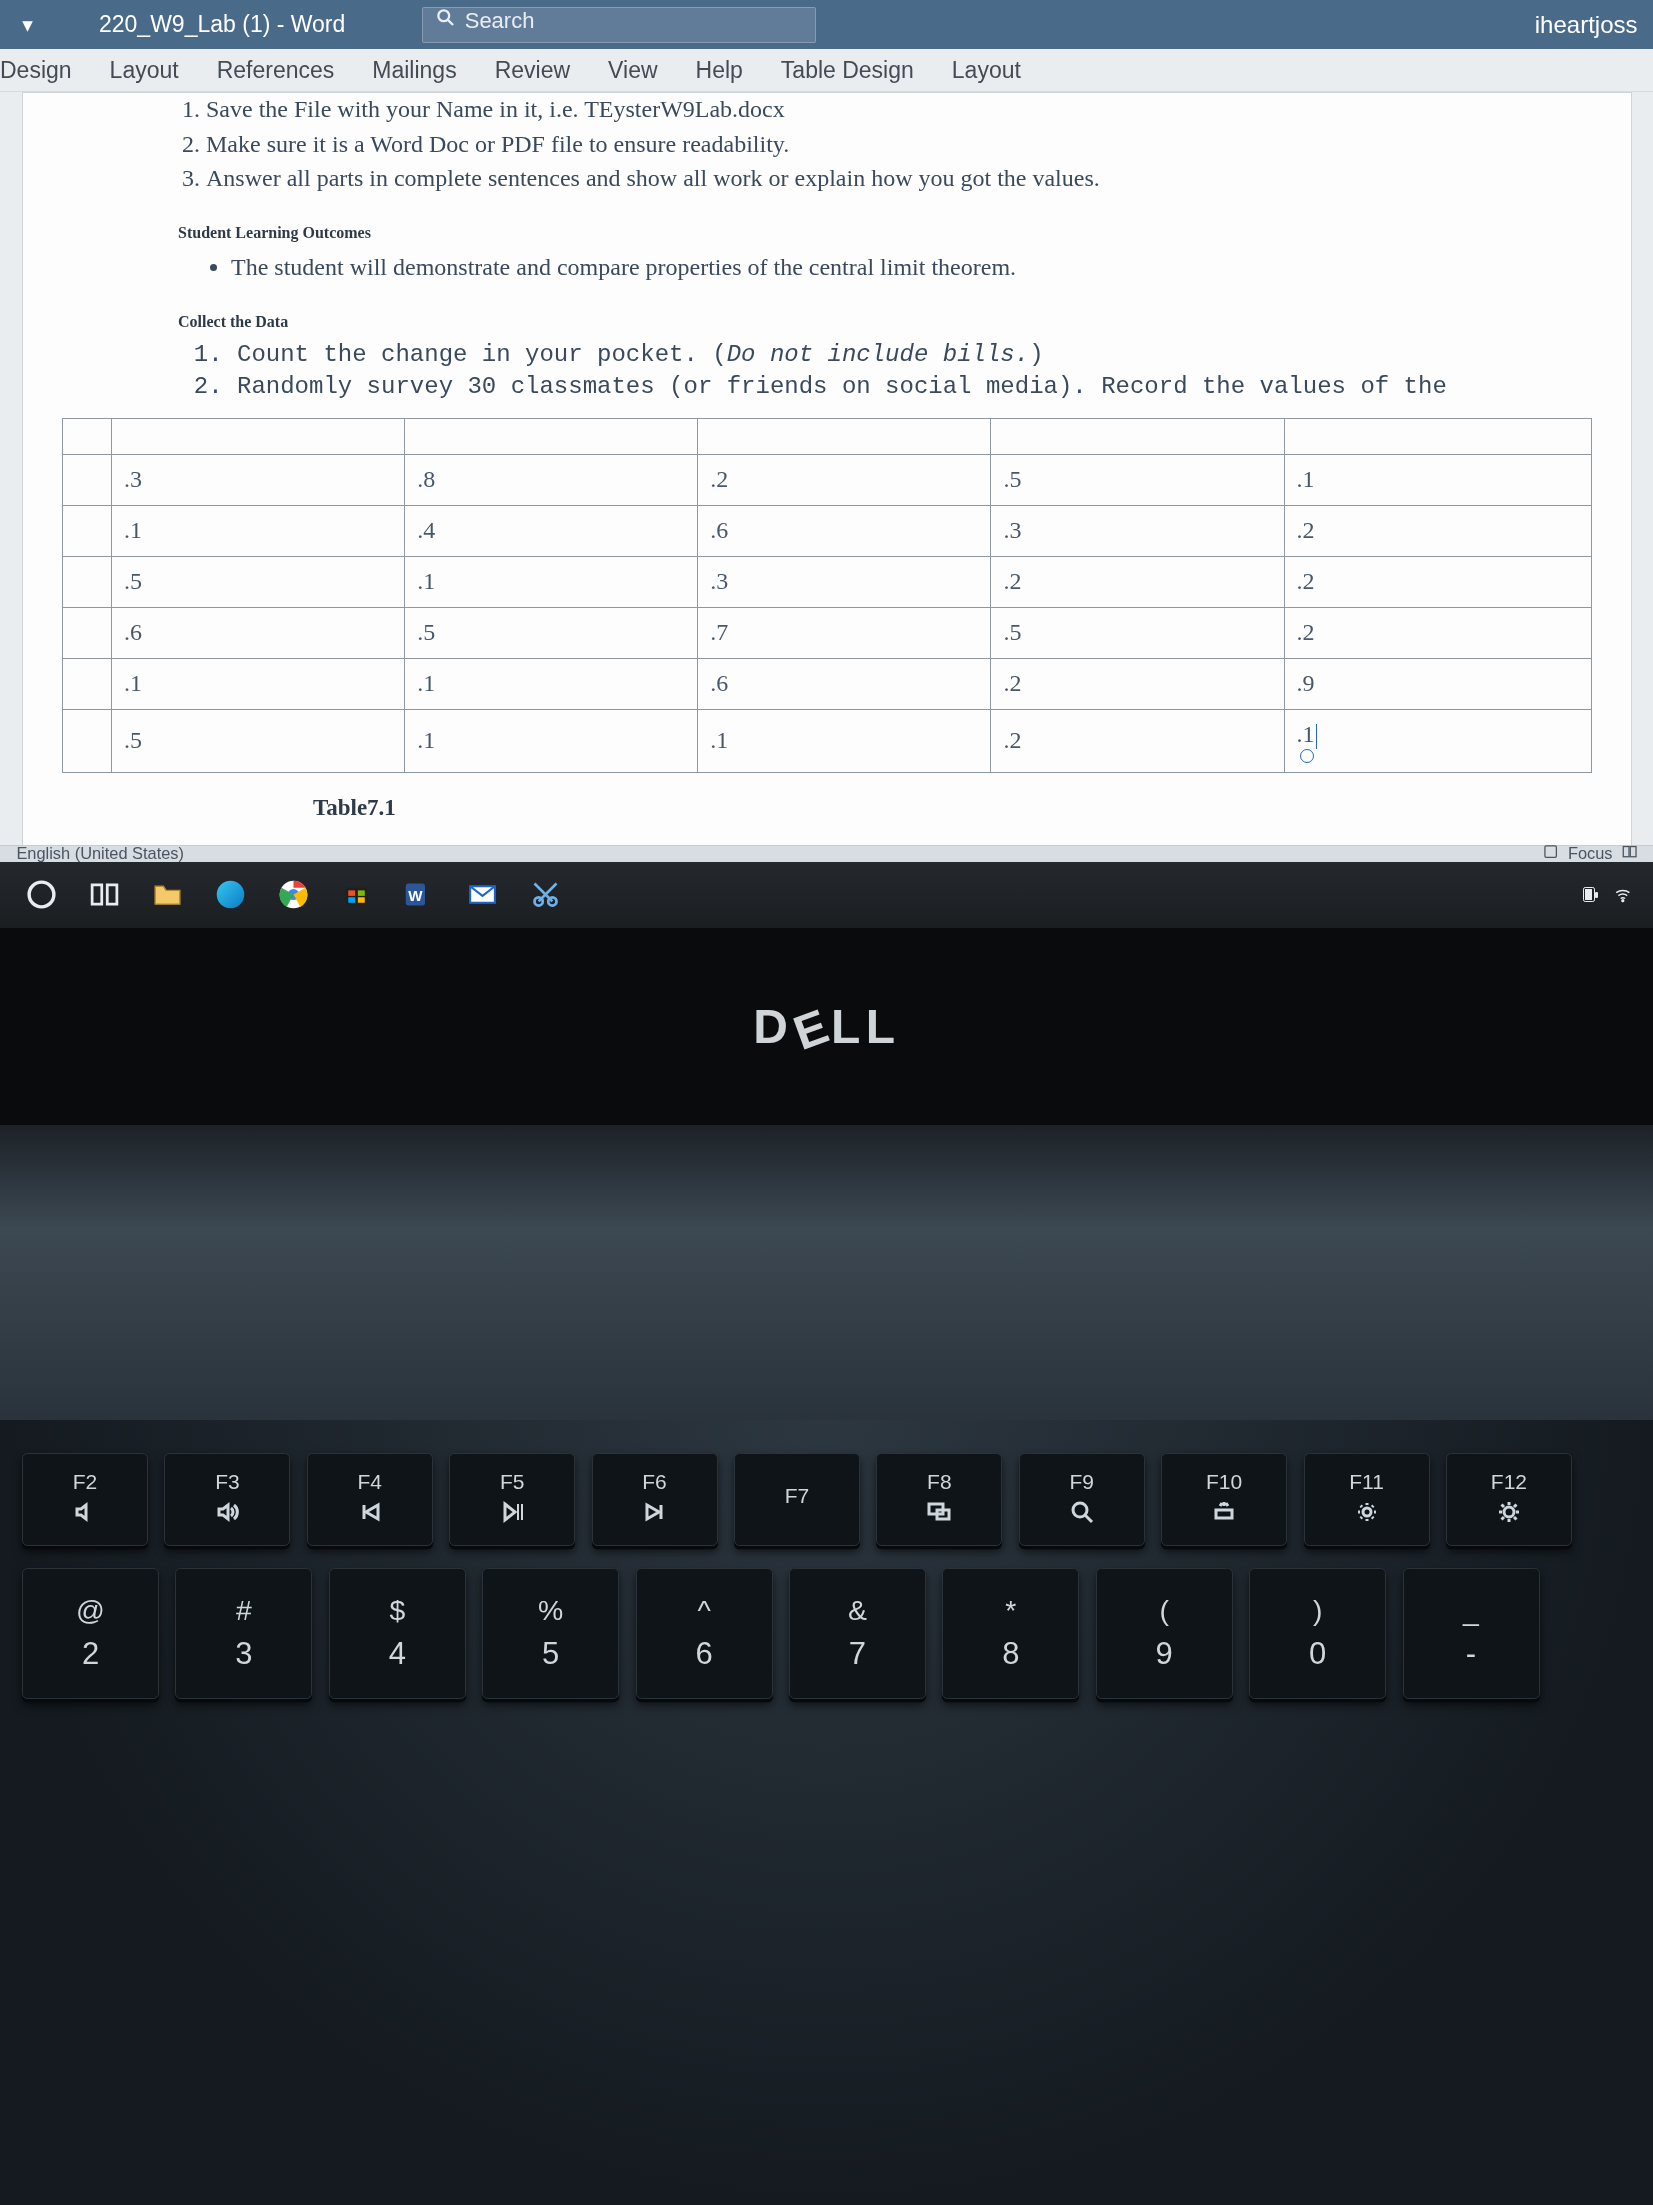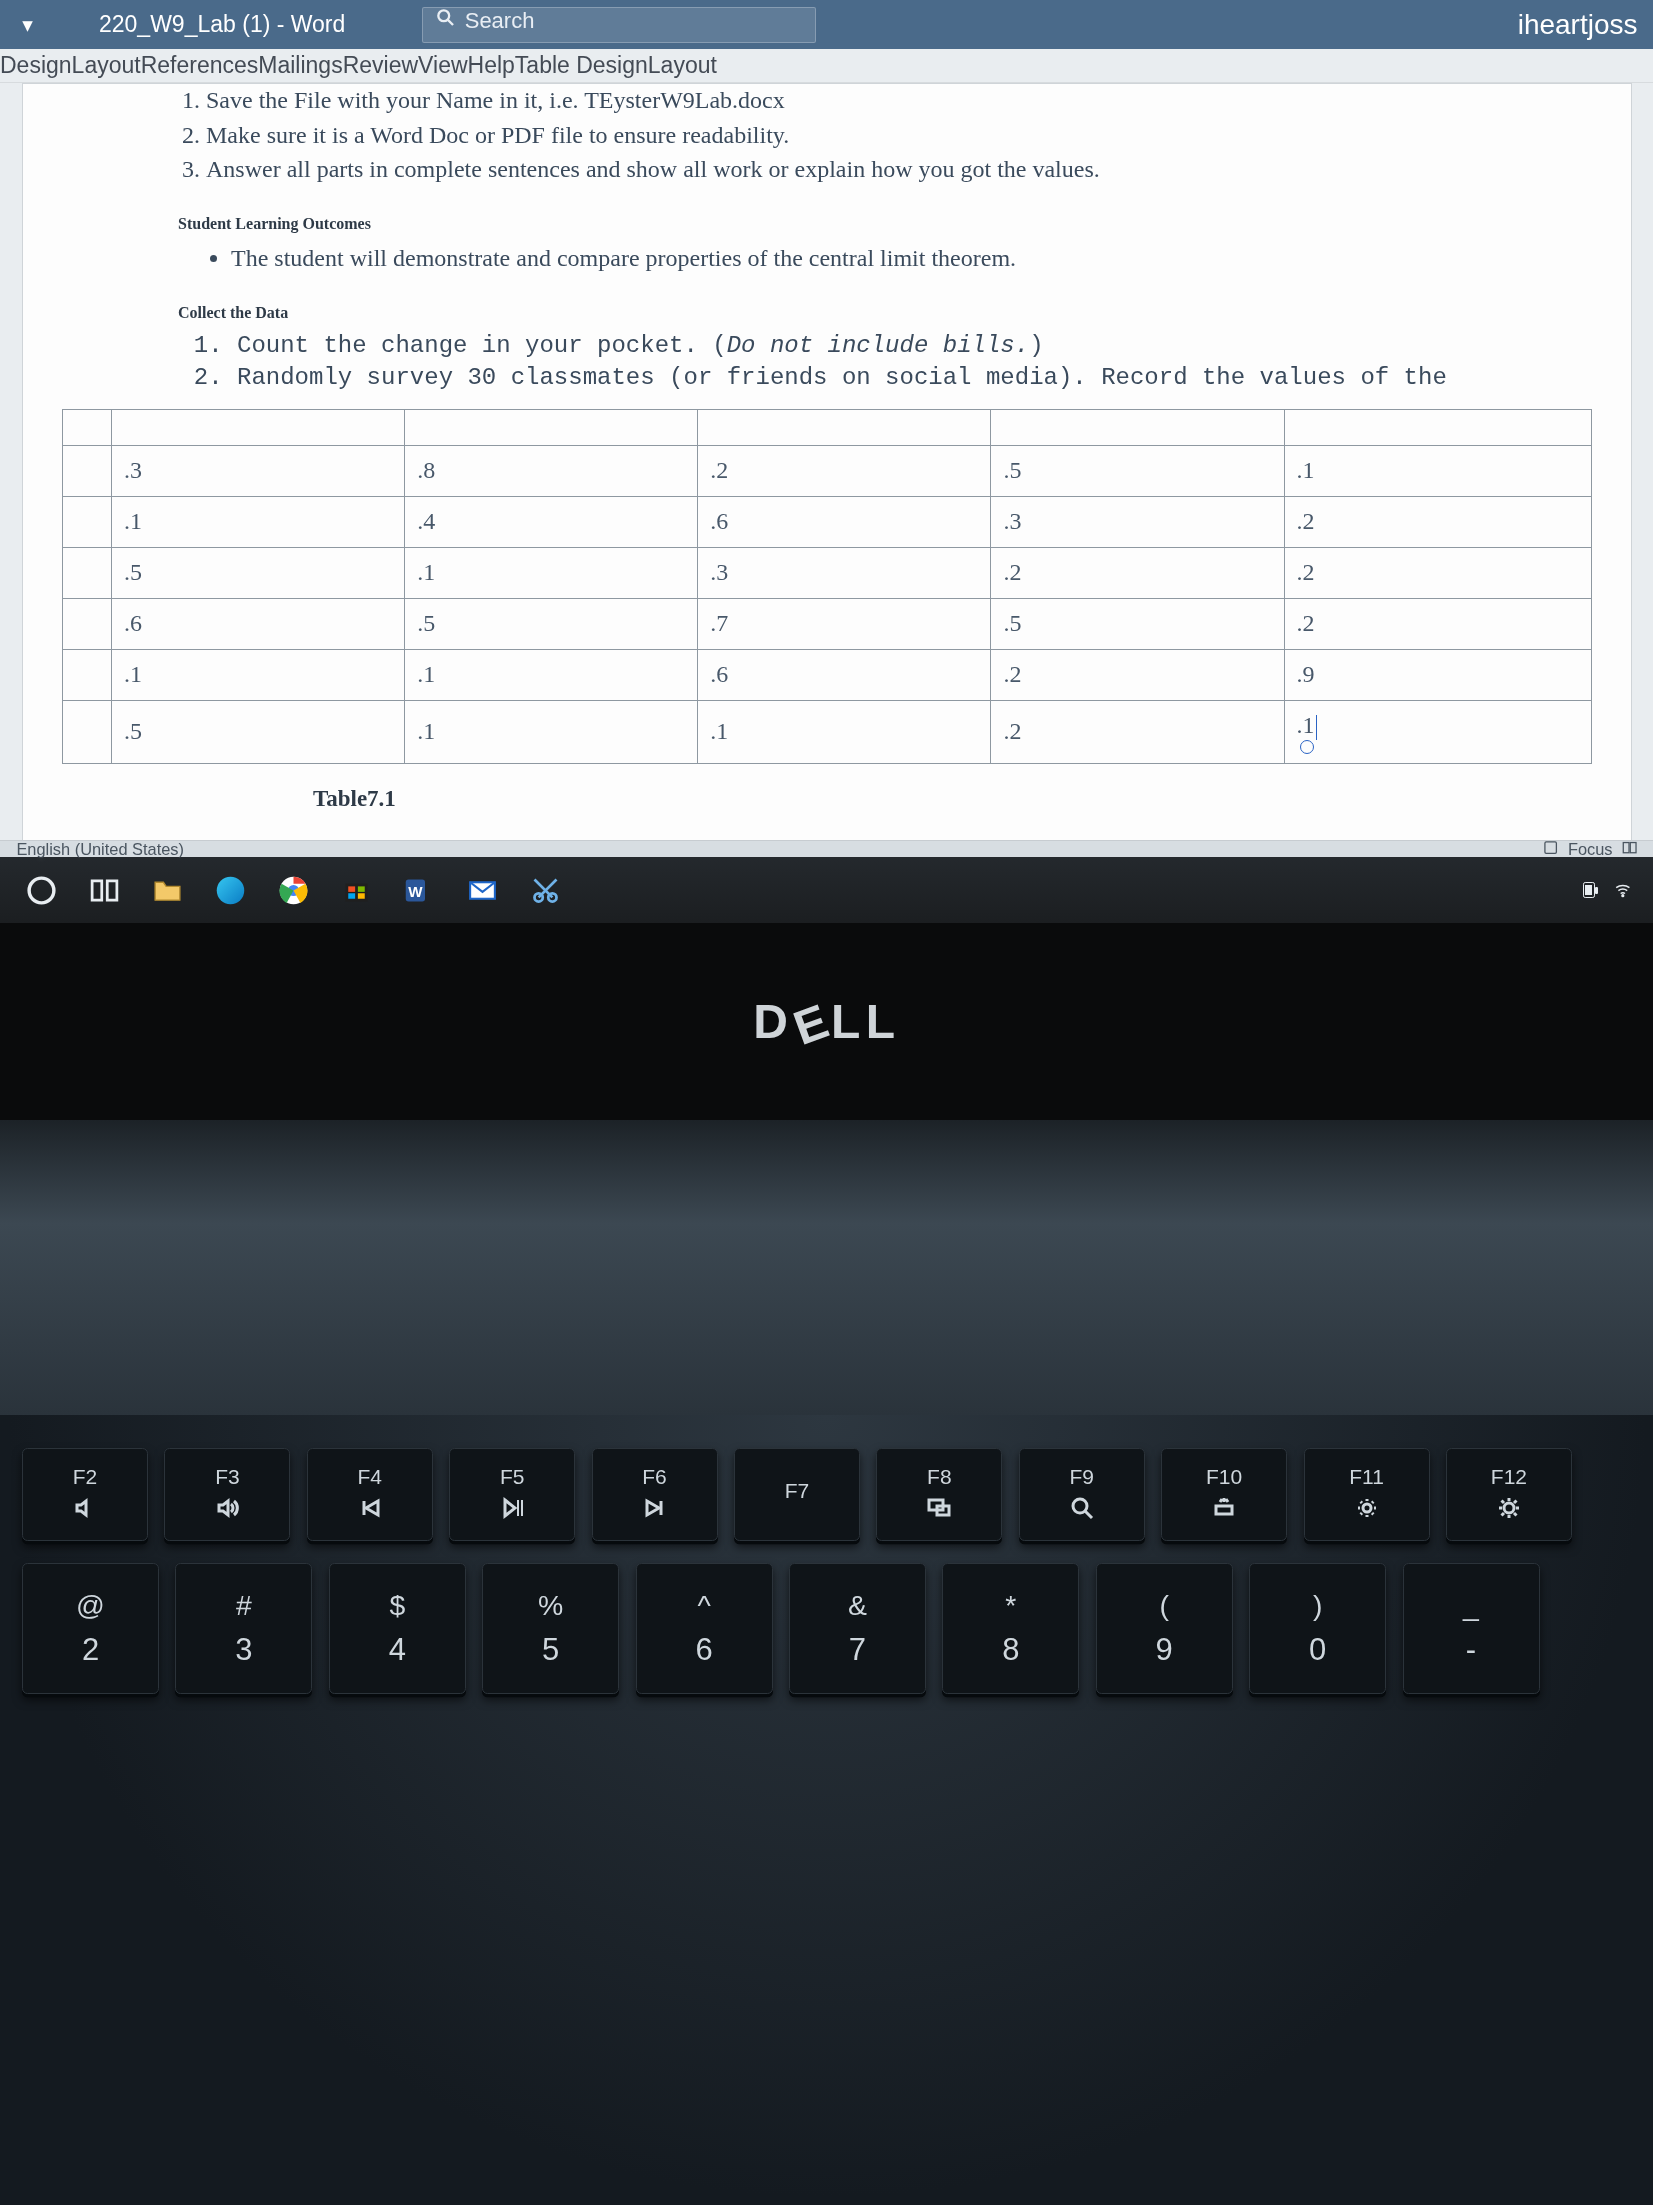--- a/index.html
+++ b/index.html
@@ -38,29 +38,30 @@
     border: 1.1px solid rgba(255,255,255,.25);
     border-radius: 2.2px;
     height: 36px;
     width: 394px;
     padding: 0 13px;
     gap: 9.8px;
   }
   .titlebar .searchwrap svg { width: 18.6px; height: 18.6px; fill: none; stroke: #e9eef4; stroke-width: 3; }
   .titlebar .searchwrap span { color: #e9eef4; font-size: 22px; }
   .titlebar .spacer { flex: 1; }
-  .titlebar .user { font-size: 28px; color: #fff; padding-right: 5.5px; }
+  .titlebar .user { font-size: 24px; color: #fff; padding-right: 5.5px; }
 
   
   .ribbon {
     display: flex;
     align-items: center;
+    gap: 38px;
     background: #e9edf0;
     color: #3b3f44;
-    height: 34px;
+    height: 43px;
     padding: 0 5.5px 0 0;
     font-size: 23px;
     border-bottom: 1.1px solid #d7dbde;
   }
   .ribbon .tab { cursor: pointer; color: #444b55; }
   .ribbon .tab:first-child { padding-left: 0; }
 
   
   .docwrap {
     flex: 1;

